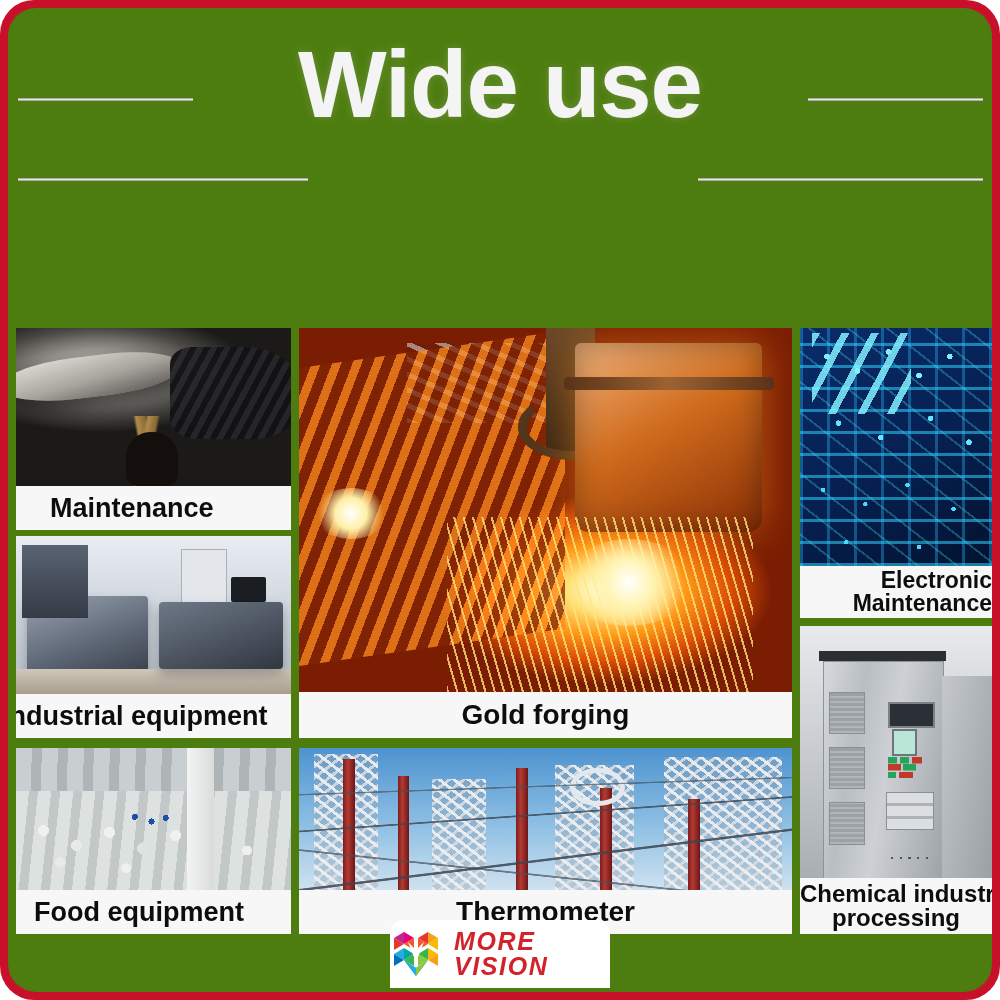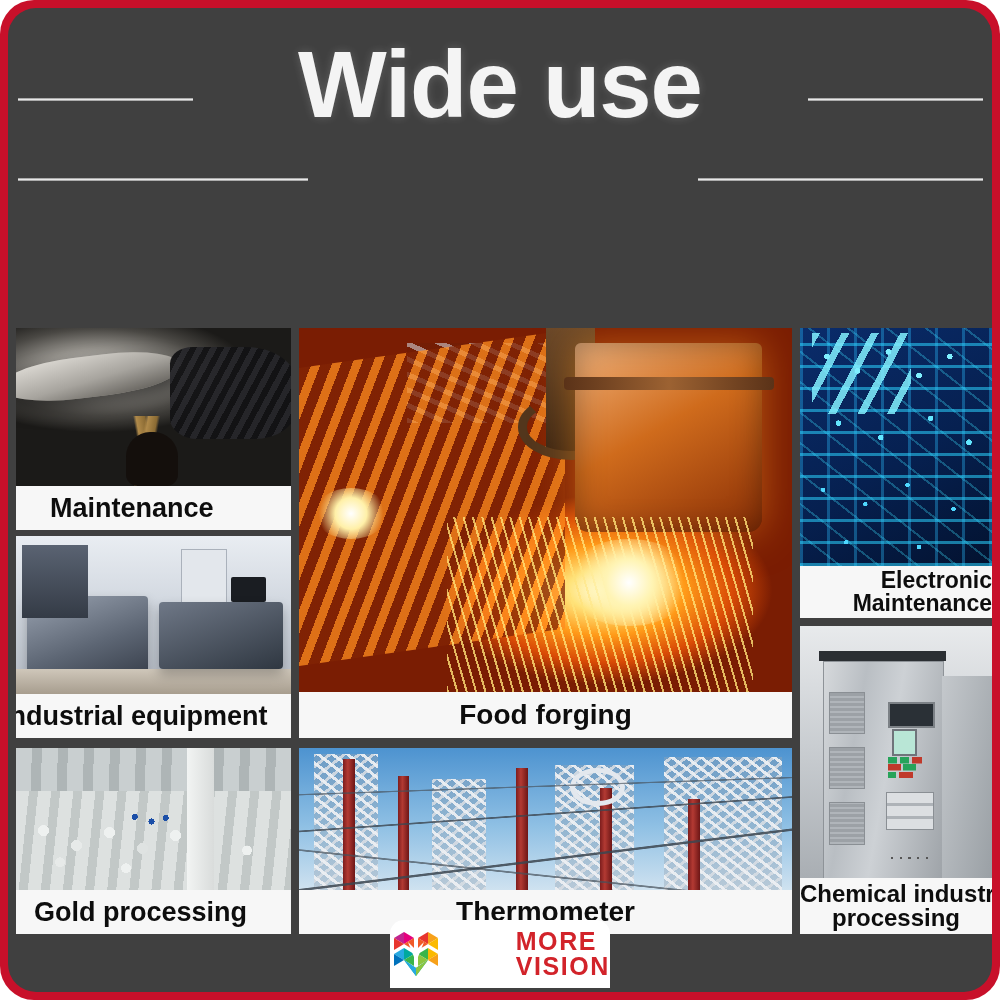--- a/index.html
+++ b/index.html
@@ -6,21 +6,21 @@
   body{width:1000px;height:1000px;overflow:hidden;font-family:"Liberation Sans",sans-serif;}
 
   .frame{
     position:relative;width:1000px;height:1000px;box-sizing:border-box;
     background:#c8102a;
     border-radius:34px;
     overflow:hidden;
   }
   .inner{
     position:absolute;left:8px;top:8px;right:8px;bottom:8px;
-    background:#404040;border-radius:28px;overflow:hidden;
+    background:#4d7c0f;border-radius:28px;overflow:hidden;
   }
 
   
   .header{position:absolute;left:0;top:0;width:984px;height:300px;}
   .title{
     position:absolute;left:0;top:30px;width:984px;text-align:center;
     color:#f4f4f4;font-size:94px;font-weight:bold;letter-spacing:-1px;
     font-family:"Liberation Sans Narrow","Liberation Sans",sans-serif;
     line-height:1;
     text-shadow:0 0 10px rgba(255,255,255,.18);
@@ -238,21 +238,21 @@
                 radial-gradient(circle 2px at 30% 50%,#555 60%,transparent 62%),
                 radial-gradient(circle 2px at 50% 50%,#555 60%,transparent 62%),
                 radial-gradient(circle 2px at 70% 50%,#555 60%,transparent 62%),
                 radial-gradient(circle 2px at 90% 50%,#555 60%,transparent 62%);}
 
   
   .logo{
     position:absolute;left:50%;transform:translateX(-50%);
     bottom:4px;width:220px;height:68px;background:#ffffff;
     border-radius:14px 14px 0 0;display:flex;align-items:center;
-    justify-content:space-between;gap:12px;
+    justify-content:flex-start;gap:12px;font-style:italic;
   }
   .logo-mark{position:relative;width:52px;height:52px;}
   .logo-mark svg{display:block;}
   .logo-text{display:flex;flex-direction:column;line-height:1;}
   .logo-text span{
     color:#d2232a;font-weight:bold;font-size:25px;letter-spacing:1.6px;
     font-family:"Liberation Sans",sans-serif;
   }
 </style>
 </head>
@@ -301,42 +301,42 @@
         </div>
 
         <div class="panel p-food">
           <div class="photo">
             <div class="ph ph-food">
               <div class="fd-crowd"></div>
               <div class="fd-blue"></div>
             </div>
           </div>
           <div class="cap">
-            <span>Gold processing</span>
+            <span>Food equipment</span>
           </div>
         </div>
 
       </div>
 
       <div class="col col-mid">
 
         <div class="panel p-gold">
           <div class="photo">
             <div class="ph ph-gold">
               <div class="gd-top"></div>
               <div class="gd-struct"></div>
               <div class="gd-hook"></div>
               <div class="gd-ladle"></div>
               <div class="gd-sparks"></div>
               <div class="gd-flare"></div>
               <div class="gd-flare2"></div>
             </div>
           </div>
           <div class="cap">
-            <span>Food forging</span>
+            <span>Gold forging</span>
           </div>
         </div>
 
         <div class="panel p-sub">
           <div class="photo">
             <div class="ph ph-sub">
               <div class="sb-tower" style="left:3%;width:13%;height:96%;"></div>
               <div class="sb-tower" style="left:27%;width:11%;height:78%;"></div>
               <div class="sb-tower" style="left:52%;width:16%;height:88%;"></div>
               <div class="sb-tower" style="left:74%;width:24%;height:94%;"></div>

